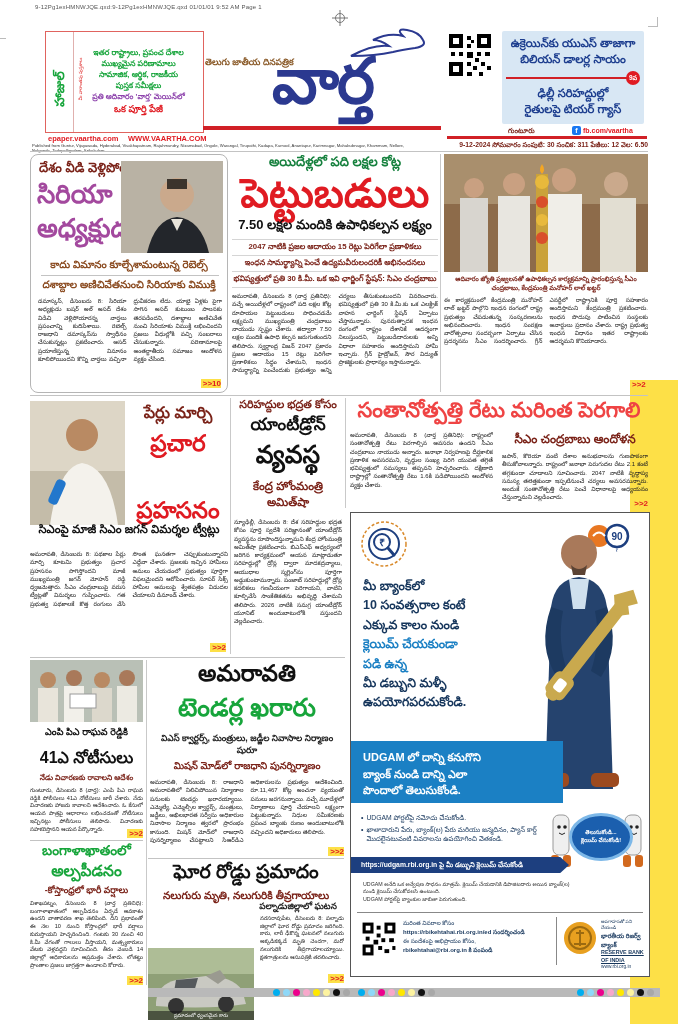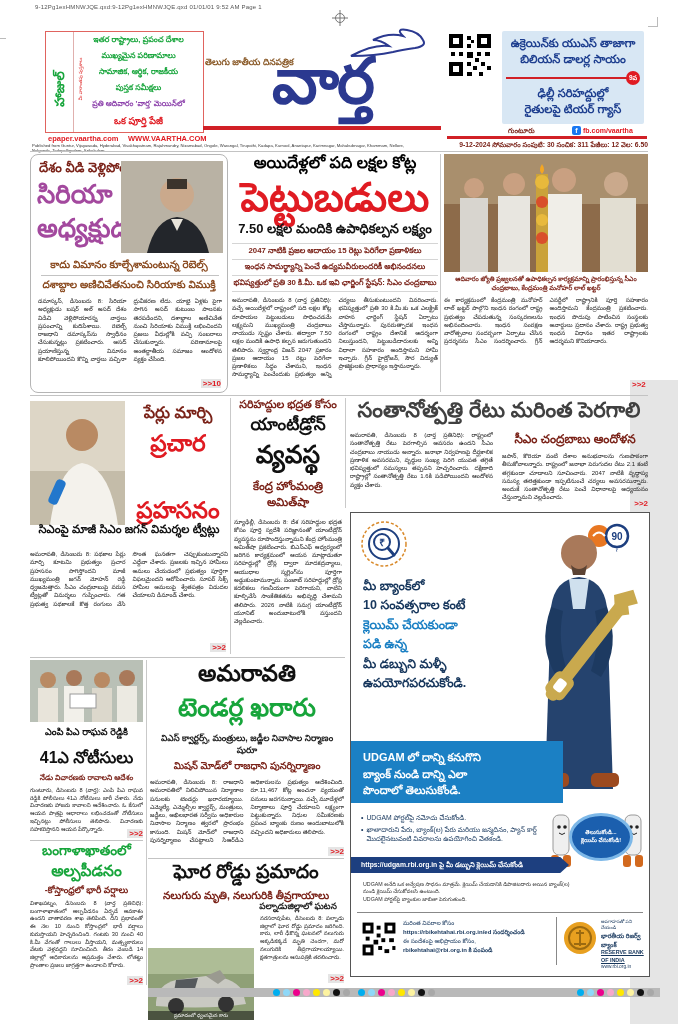--- a/index.html
+++ b/index.html
@@ -11,21 +11,21 @@
   .printline{font-size:6px;color:#555;letter-spacing:.2px;}
   .kicker{color:#7a2218;font-weight:bold;}
   .brown{color:#8a4a1f;font-weight:bold;}
   .maroon{color:#7a2218;}
   .redhl{color:#e01b22;font-weight:bold;}
   .purple{color:#a3499e;font-weight:bold;}
   .green{color:#17a53b;font-weight:bold;}
   .navyblue{color:#1d3e8f;font-weight:bold;}
   .body{font-size:6px;line-height:1.38;text-align:justify;color:#222;overflow:hidden;}
   .cols2{column-count:2;column-gap:7px;}
-  .more{position:absolute;right:1px;bottom:0;color:#e01b22;font-weight:bold;font-size:8px;background:#e5e5e5;padding-left:2px;}
+  .more{position:absolute;right:1px;bottom:0;color:#e01b22;font-weight:bold;font-size:8px;background:#fde047;padding-left:2px;}
   .hdiv{background:#c3c3c3;height:1px;}
   .vdiv{background:#c9c9c9;width:1px;}
   .photo{background:linear-gradient(135deg,#cfc9bc,#8f887b);overflow:hidden;position:relative;}
   .photo-cap{position:absolute;left:0;right:0;bottom:0;background:rgba(20,20,20,.55);color:#fff;font-size:5px;text-align:center;padding:1px 0;}
   .promo-box{border:1.5px solid #e0635e;display:flex;}
   .badge{background:#e01b22;color:#fff;border-radius:50%;width:14px;height:14px;font-size:6.5px;display:flex;align-items:center;justify-content:center;font-weight:bold;}
   .fbicon{display:inline-flex;width:9px;height:9px;background:#1877f2;color:#fff;border-radius:2px;font-size:7px;font-weight:bold;align-items:center;justify-content:center;}
   .dotbar{background:#b9b9b9;display:flex;align-items:center;gap:3px;padding:0 6px;}
   .dot{width:7px;height:7px;border-radius:50%;display:inline-block;}
   .ad-box{border:1px solid #555;background:#fff;}
@@ -50,21 +50,21 @@
   <div class="crop" style="left:648px;top:26px;width:10px;height:1px;"></div>
   <div class="crop" style="left:657px;top:17px;width:1px;height:10px;"></div>
   <div class="crop" style="left:0px;top:38px;width:6px;height:1px;"></div>
   <div class="crop" style="left:655px;top:1005px;width:1px;height:10px;"></div>
 
   <div class="abs promo-box" style="left:45px;top:31px;width:157px;height:100px;">
     <div style="width:27px;border-right:1px solid #e0b0ae;position:relative;">
       <span class="abs green" style="left:-14px;top:48px;transform:rotate(-90deg);transform-origin:center;font-size:13px;width:58px;text-align:center;display:block;">హాజుల్</span>
       <span class="abs" style="left:5px;top:44px;transform:rotate(-90deg);transform-origin:center;font-size:4.5px;color:#d22;width:60px;display:block;text-align:center;">మీ వారాంతపు పుస్తకాలు</span>
     </div>
-    <div style="flex:1;display:flex;flex-direction:column;justify-content:space-between;padding:3px 2px;">
+    <div style="flex:1;display:flex;flex-direction:column;justify-content:center;padding:3px 2px;">
       <div class="ctr green" style="font-size:7.8px;">ఇతర రాష్ట్రాలు, ప్రపంచ దేశాల</div>
       <div class="ctr green" style="font-size:7.8px;">ముఖ్యమైన పరిణామాలు</div>
       <div class="ctr green" style="font-size:7.8px;">సామాజిక, ఆర్థిక, రాజకీయ</div>
       <div class="ctr green" style="font-size:7.8px;">పుస్తక సమీక్షలు</div>
       <div class="ctr" style="font-size:7.6px;color:#8e44ad;font-weight:bold;">ప్రతి ఆదివారం 'వార్త' మెయిన్‌లో</div>
       <div class="ctr redhl" style="font-size:9.5px;">ఒక పూర్తి పేజీ</div>
     </div>
   </div>
   <div class="abs redhl" style="left:48px;top:134px;font-size:7.5px;">epaper.vaartha.com</div>
   <div class="abs redhl" style="left:128px;top:134px;font-size:7.5px;">WWW.VAARTHA.COM</div>
@@ -139,21 +139,21 @@
       </svg>
     </div>
     <div class="abs ctr brown" style="left:4px;top:104px;width:188px;font-size:10.3px;">కాదు విమానం కూల్చేశామంటున్న రెబెల్స్</div>
     <div class="abs hdiv" style="left:10px;top:120px;width:178px;"></div>
     <div class="abs ctr brown" style="left:4px;top:124px;width:188px;font-size:10.3px;">దశాబ్దాల అణిచివేతనుంచి సిరియాకు విముక్తి</div>
     <div class="abs body cols2" style="left:7px;top:142px;width:184px;height:90px;">డమాస్కస్, డిసెంబరు 8: సిరియా అధ్యక్షుడు బషర్ అల్ అసద్ దేశం విడిచి వెళ్లిపోయారన్న వార్తలు ప్రపంచాన్ని కుదిపేశాయి. రెబెల్స్ రాజధాని డమాస్కస్‌ను స్వాధీనం చేసుకున్నట్లు ప్రకటించారు. అసద్ ప్రయాణిస్తున్న విమానం కూలిపోయిందని కొన్ని వార్తలు వచ్చినా ధ్రువీకరణ లేదు. యాభై ఏళ్లకు పైగా సాగిన అసద్ కుటుంబ పాలనకు తెరపడిందని, దశాబ్దాల అణిచివేత నుంచి సిరియాకు విముక్తి లభించిందని ప్రజలు వీధుల్లోకి వచ్చి సంబరాలు చేసుకున్నారు. పరిణామాలపై అంతర్జాతీయ సమాజం ఆందోళన వ్యక్తం చేసింది.</div>
     <span class="more" style="right:6px;bottom:4px;">&gt;&gt;10</span>
   </div>
 
   <div class="abs" style="left:232px;top:154px;width:206px;height:240px;">
-    <div class="ctr kicker" style="font-size:16px;color:#000000;">అయిదేళ్లలో పది లక్షల కోట్ల</div>
+    <div class="ctr kicker" style="font-size:13px;color:#15803d;">అయిదేళ్లలో పది లక్షల కోట్ల</div>
     <div class="ctr redhl" style="font-size:40px;line-height:1.05;">పెట్టుబడులు</div>
     <div class="ctr b" style="font-size:13px;color:#111;margin-top:3px;">7.50 లక్షల మందికి  ఉపాధికల్పన లక్ష్యం</div>
     <div class="ctr maroon b" style="font-size:7.8px;border-top:1px solid #d5d5d5;margin-top:4px;padding-top:2px;">2047 నాటికి ప్రజల ఆదాయం 15 రెట్లు పెరిగేలా ప్రణాళికలు</div>
     <div class="ctr maroon b" style="font-size:7.8px;border-top:1px solid #d5d5d5;margin-top:2px;padding-top:2px;">ఇంధన సామర్థ్యాన్ని పెంచే ఉద్యమవీరులందరికీ అభినందనలు</div>
     <div class="ctr maroon b" style="font-size:7.8px;border-top:1px solid #d5d5d5;margin-top:2px;padding-top:2px;border-bottom:1px solid #d5d5d5;padding-bottom:2px;">భవిష్యత్తులో ప్రతి 30 కి.మీ. ఒక ఇవి ఛార్జింగ్ స్టేషన్: సిఎం చంద్రబాబు</div>
     <div class="body cols2" style="margin-top:4px;height:104px;position:relative;">అమరావతి, డిసెంబరు 8 (వార్త ప్రతినిధి): వచ్చే అయిదేళ్లలో రాష్ట్రంలో పది లక్షల కోట్ల రూపాయల పెట్టుబడులు సాధించడమే లక్ష్యమని ముఖ్యమంత్రి చంద్రబాబు నాయుడు స్పష్టం చేశారు. తద్వారా 7.50 లక్షల మందికి ఉపాధి కల్పన జరుగుతుందని తెలిపారు. స్వర్ణాంధ్ర విజన్ 2047 ప్రకారం ప్రజల ఆదాయం 15 రెట్లు పెరిగేలా ప్రణాళికలు సిద్ధం చేశామని, ఇంధన సామర్థ్యాన్ని పెంచేందుకు ప్రభుత్వం అన్ని చర్యలు తీసుకుంటుందని వివరించారు. భవిష్యత్తులో ప్రతి 30 కి.మీ.కు ఒక ఎలక్ట్రిక్ వాహన ఛార్జింగ్ స్టేషన్ ఏర్పాటు చేస్తామన్నారు. పునరుత్పాదక ఇంధన రంగంలో రాష్ట్రం దేశానికే ఆదర్శంగా నిలుస్తుందని, పెట్టుబడిదారులకు అన్ని విధాలా సహకారం అందిస్తామని హామీ ఇచ్చారు. గ్రీన్ హైడ్రోజన్, సౌర విద్యుత్ ప్రాజెక్టులకు ప్రాధాన్యం ఇస్తామన్నారు.</div>
   </div>
 
   <div class="abs vdiv" style="left:440px;top:154px;height:238px;"></div>
   <div class="abs photo" style="left:444px;top:154px;width:204px;height:118px;">
@@ -204,21 +204,21 @@
   <div class="abs" style="left:234px;top:398px;width:108px;height:256px;">
     <div class="ctr kicker" style="font-size:11px;">సరిహద్దుల భద్రత కోసం</div>
     <div class="ctr b" style="font-size:17px;color:#111;margin-top:2px;">యాంటీడ్రోన్</div>
     <div class="ctr b" style="font-size:25px;color:#111;margin-top:2px;text-align:center;">వ్యవస్థ</div>
     <div class="ctr maroon b" style="font-size:11.5px;margin-top:5px;">కేంద్ర హోంమంత్రి అమిత్‌షా</div>
     <div class="body" style="margin-top:6px;height:146px;">న్యూఢిల్లీ, డిసెంబరు 8: దేశ సరిహద్దుల భద్రత కోసం పూర్తి స్వదేశీ పరిజ్ఞానంతో యాంటీడ్రోన్ వ్యవస్థను రూపొందిస్తున్నామని కేంద్ర హోంమంత్రి అమిత్‌షా ప్రకటించారు. బిఎస్ఎఫ్ ఆధ్వర్యంలో జరిగిన కార్యక్రమంలో ఆయన మాట్లాడుతూ సరిహద్దుల్లో డ్రోన్ల ద్వారా మాదకద్రవ్యాలు, ఆయుధాల స్మగ్లింగ్‌ను పూర్తిగా అడ్డుకుంటామన్నారు. పంజాబ్ సరిహద్దుల్లో డ్రోన్ల కదలికలు గణనీయంగా పెరిగాయని, వాటిని కూల్చివేసే సాంకేతికతను అభివృద్ధి చేశామని తెలిపారు. 2026 నాటికి సమగ్ర యాంటీడ్రోన్ యూనిట్ అందుబాటులోకి వస్తుందని వెల్లడించారు.</div>
   </div>
 
   <div class="abs vdiv" style="left:345px;top:398px;height:110px;"></div>
   <div class="abs" style="left:350px;top:398px;width:298px;height:110px;">
-    <div class="ctr b" style="font-size:21px;color:#404040;text-align:center;">సంతానోత్పత్తి రేటు మరింత పెరగాలి</div>
+    <div class="ctr b" style="font-size:21px;color:#ef4444;text-align:center;">సంతానోత్పత్తి రేటు మరింత పెరగాలి</div>
     <div class="abs body" style="left:0;top:33px;width:143px;height:76px;">అమరావతి, డిసెంబరు 8 (వార్త ప్రతినిధి): రాష్ట్రంలో సంతానోత్పత్తి రేటు పెరగాల్సిన అవసరం ఉందని సీఎం చంద్రబాబు నాయుడు అన్నారు. జనాభా నిర్వహణపై దీర్ఘకాలిక ప్రణాళిక అవసరమని, వృద్ధుల సంఖ్య పెరిగి యువత తగ్గితే భవిష్యత్తులో సమస్యలు తప్పవని హెచ్చరించారు. దక్షిణాది రాష్ట్రాల్లో సంతానోత్పత్తి రేటు 1.6కి పడిపోయిందని ఆందోళన వ్యక్తం చేశారు.</div>
     <div class="abs ctr maroon b" style="left:152px;top:34px;width:146px;font-size:12px;">సీఎం చంద్రబాబు ఆందోళన</div>
     <div class="abs body" style="left:152px;top:54px;width:146px;height:55px;">జపాన్, కొరియా వంటి దేశాల అనుభవాలను గుణపాఠంగా తీసుకోవాలన్నారు. రాష్ట్రంలో జనాభా పెరుగుదల రేటు 2.1 కంటే తగ్గకుండా చూడాలని సూచించారు. 2047 నాటికి వృద్ధాప్య సమస్య తలెత్తకుండా ఇప్పటినుంచే చర్యలు అవసరమన్నారు. అందుకే సంతానోత్పత్తి రేటు పెంచే విధానాలపై అధ్యయనం చేస్తున్నామని వెల్లడించారు.</div>
     <span class="more" style="right:0;bottom:0;">&gt;&gt;2</span>
   </div>
 
   <div class="abs ad-box" style="left:350px;top:512px;width:298px;height:463px;">
 
     <svg class="abs" style="left:10px;top:8px;" width="46" height="46" viewBox="0 0 46 46">
       <circle cx="23" cy="23" r="22" fill="#fff" stroke="#d98a2b" stroke-width="1.5" stroke-dasharray="3 2"></circle>
@@ -248,20 +248,21 @@
         <rect x="62" y="150" width="22" height="26" rx="6" fill="#c9a94e"></rect>
         <rect x="68" y="156" width="10" height="13" rx="3" fill="#fff"></rect>
       </g>
       <rect x="40" y="246" width="28" height="14" rx="5" fill="#9c4a1f"></rect>
       <rect x="90" y="246" width="28" height="14" rx="5" fill="#9c4a1f"></rect>
     </svg>
 
     <div class="abs" style="left:12px;top:64px;width:145px;line-height:1.55;text-align:left;">
       <div class="ad-navy b" style="font-size:12.5px;">మీ బ్యాంక్‌లో</div>
       <div class="ad-navy b" style="font-size:12.5px;">10 సంవత్సరాల కంటే</div>
+      <div class="ad-navy b" style="font-size:12.5px;">ఎక్కువ కాలం నుండి</div>
       <div class="ad-blue b" style="font-size:12.5px;">క్లెయిమ్ చేయకుండా</div>
       <div class="ad-blue b" style="font-size:12.5px;">పడి ఉన్న</div>
       <div class="ad-navy b" style="font-size:12.5px;">మీ డబ్బుని మళ్ళీ</div>
       <div class="ad-navy b" style="font-size:12.5px;">ఉపయోగపరచుకోండి.</div>
     </div>
 
     <div class="abs" style="left:0;top:228px;width:212px;height:62px;background:#1b80c4;color:#fff;font-weight:bold;font-size:11px;line-height:1.5;padding:8px 0 0 12px;box-sizing:border-box;text-align:left;">
       <div>UDGAM లో దాన్ని కనుగొని</div>
       <div>బ్యాంక్ నుండి దాన్ని ఎలా</div>
       <div>పొందాలో తెలుసుకోండి.</div>

